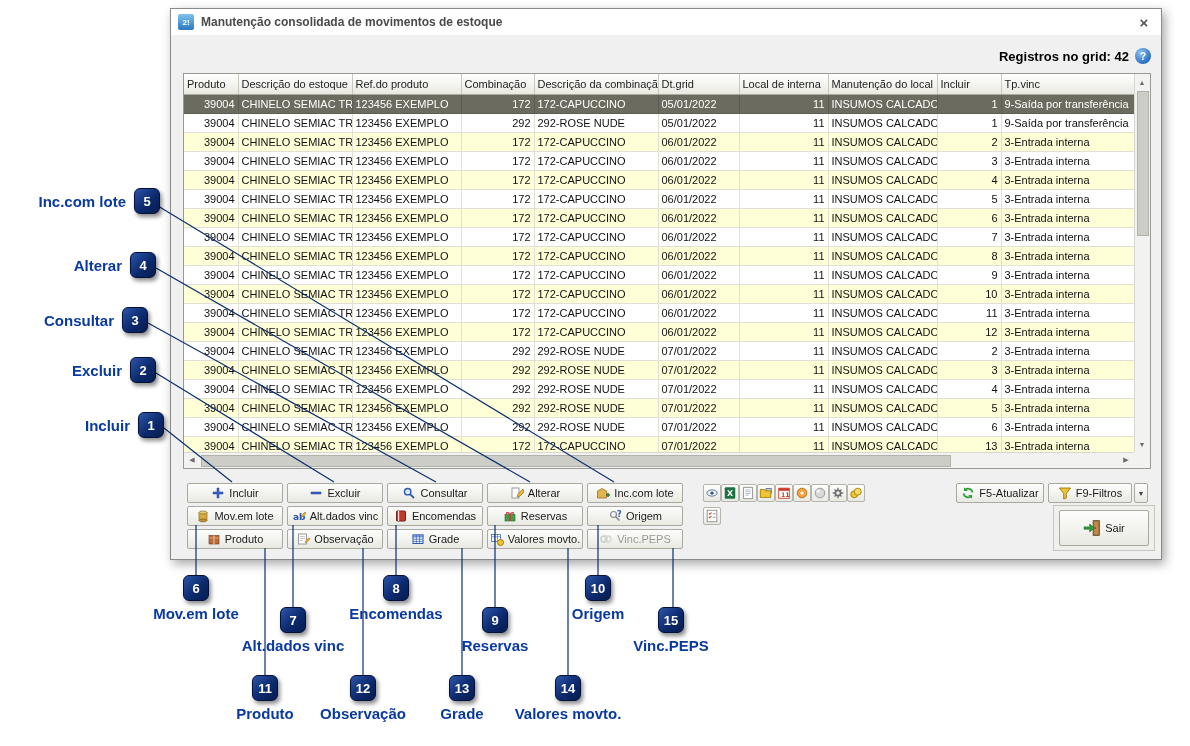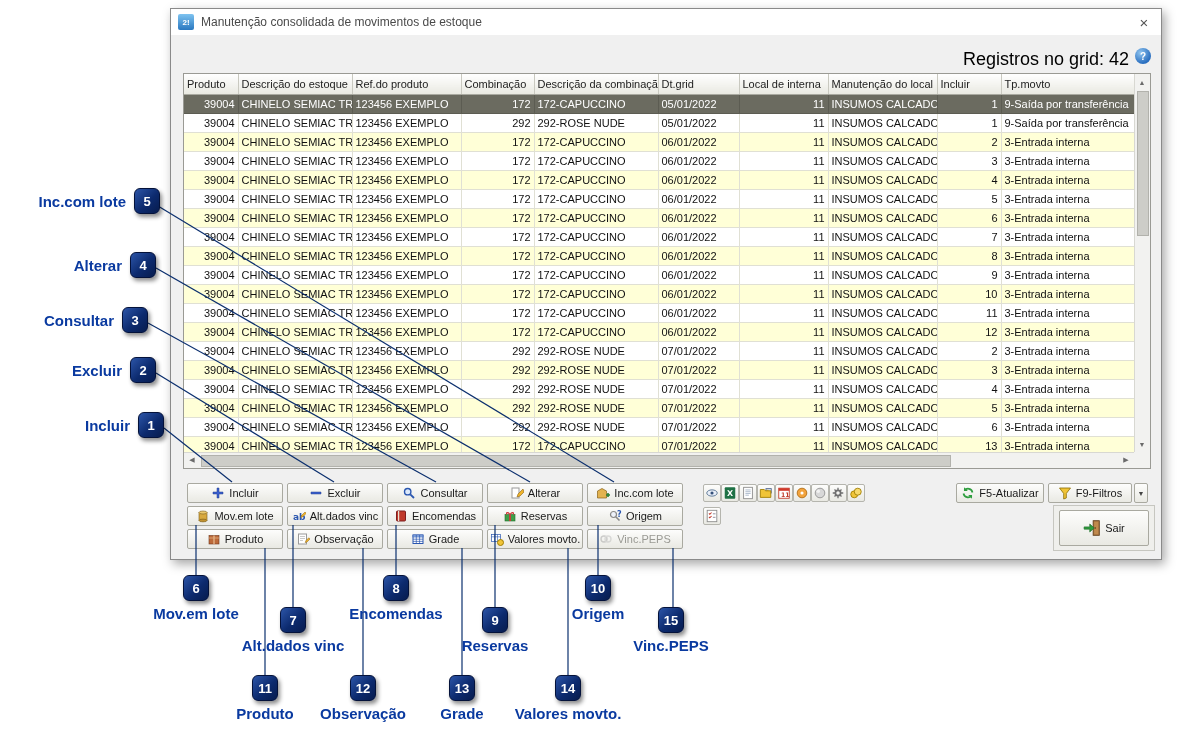--- a/index.html
+++ b/index.html
@@ -4,31 +4,31 @@
 <style>
   * { margin:0; padding:0; box-sizing:border-box; }
   html,body { width:1190px; height:746px; background:#ffffff; overflow:hidden;
     font-family:"Liberation Sans","DejaVu Sans",sans-serif; }
 
   
   .window { position:absolute; left:170px; top:8px; width:992px; height:552px;
     background:#f0f0f0; border:1px solid #8a8a8a;
     box-shadow:3px 4px 10px rgba(0,0,0,.35); z-index:10; }
   .titlebar { position:absolute; left:0; top:0; width:100%; height:26px;
-    background:#ffffff; display:flex; align-items:center; }
+    background:#ffffff; display:flex; align-items:center;font-weight:bold; }
   .appicon { width:16px; height:16px; margin-left:7px; border-radius:2px;
     background:linear-gradient(#7ec3f0,#2a78c0); color:#fff; font-size:8px;
     font-weight:bold; display:flex; align-items:center; justify-content:center; }
   .appicon::before { content:"2!"; }
   .title-text { margin-left:7px; font-size:12px; color:#4a4a4a; }
   .close-btn { position:absolute; right:0; top:0; width:34px; height:26px;
     display:flex; align-items:center; justify-content:center; color:#555; font-size:15px; }
   .close-btn::before { content:"×"; }
 
-  .registros { position:absolute; top:40px; right:32px; font-size:18px; font-weight:normal; color:#000; }
+  .registros { position:absolute; top:40px; right:32px; font-size:13px; font-weight:bold; color:#000; }
   .help-icon { position:absolute; top:39px; right:10px; width:16px; height:16px; border-radius:50%;
     background:radial-gradient(circle at 35% 30%,#8fc4ef,#2a6fc0 70%); color:#fff; font-size:10px;
     font-weight:bold; display:flex; align-items:center; justify-content:center; }
   .help-icon::before { content:"?"; }
 
   
   .grid-outer { position:absolute; left:12px; top:64px; width:968px; height:396px;
     border:1px solid #9a9a94; background:#fff; }
   .grid-view { position:absolute; left:0; top:0; width:950px; height:378px; overflow:hidden; }
   table { border-collapse:collapse; table-layout:fixed; width:950px; font-size:11px; }
@@ -116,21 +116,21 @@
             <tr>
               <th class="c0">Produto</th>
               <th class="c1">Descrição do estoque</th>
               <th class="c2">Ref.do produto</th>
               <th class="c3">Combinação</th>
               <th class="c4">Descrição da combinação</th>
               <th class="c5">Dt.grid</th>
               <th class="c6">Local de interna</th>
               <th class="c7">Manutenção do local</th>
               <th class="c8">Incluir</th>
-              <th class="c9">Tp.movto</th>
+              <th class="c9">Tp.vinc</th>
             </tr>
           </thead>
         <tbody>
             <tr class="sel">
               <td class="c0">39004</td>
               <td class="c1">CHINELO SEMIAC TR</td>
               <td class="c2">123456 EXEMPLO</td>
               <td class="c3">172</td>
               <td class="c4">172-CAPUCCINO</td>
               <td class="c5">05/01/2022</td>

